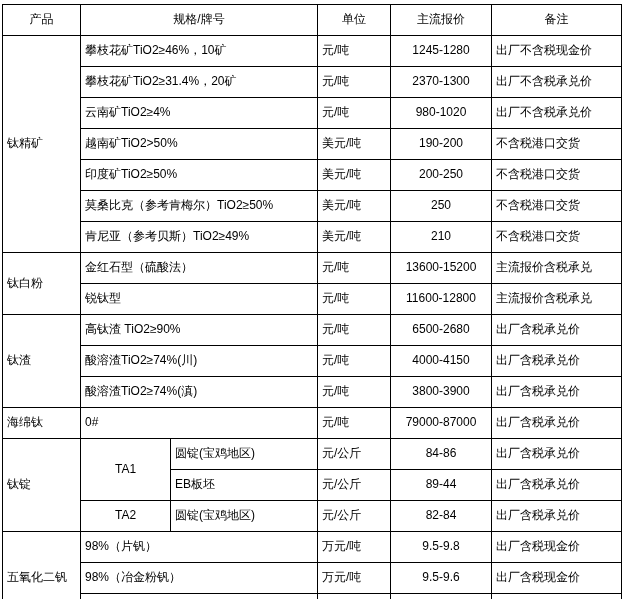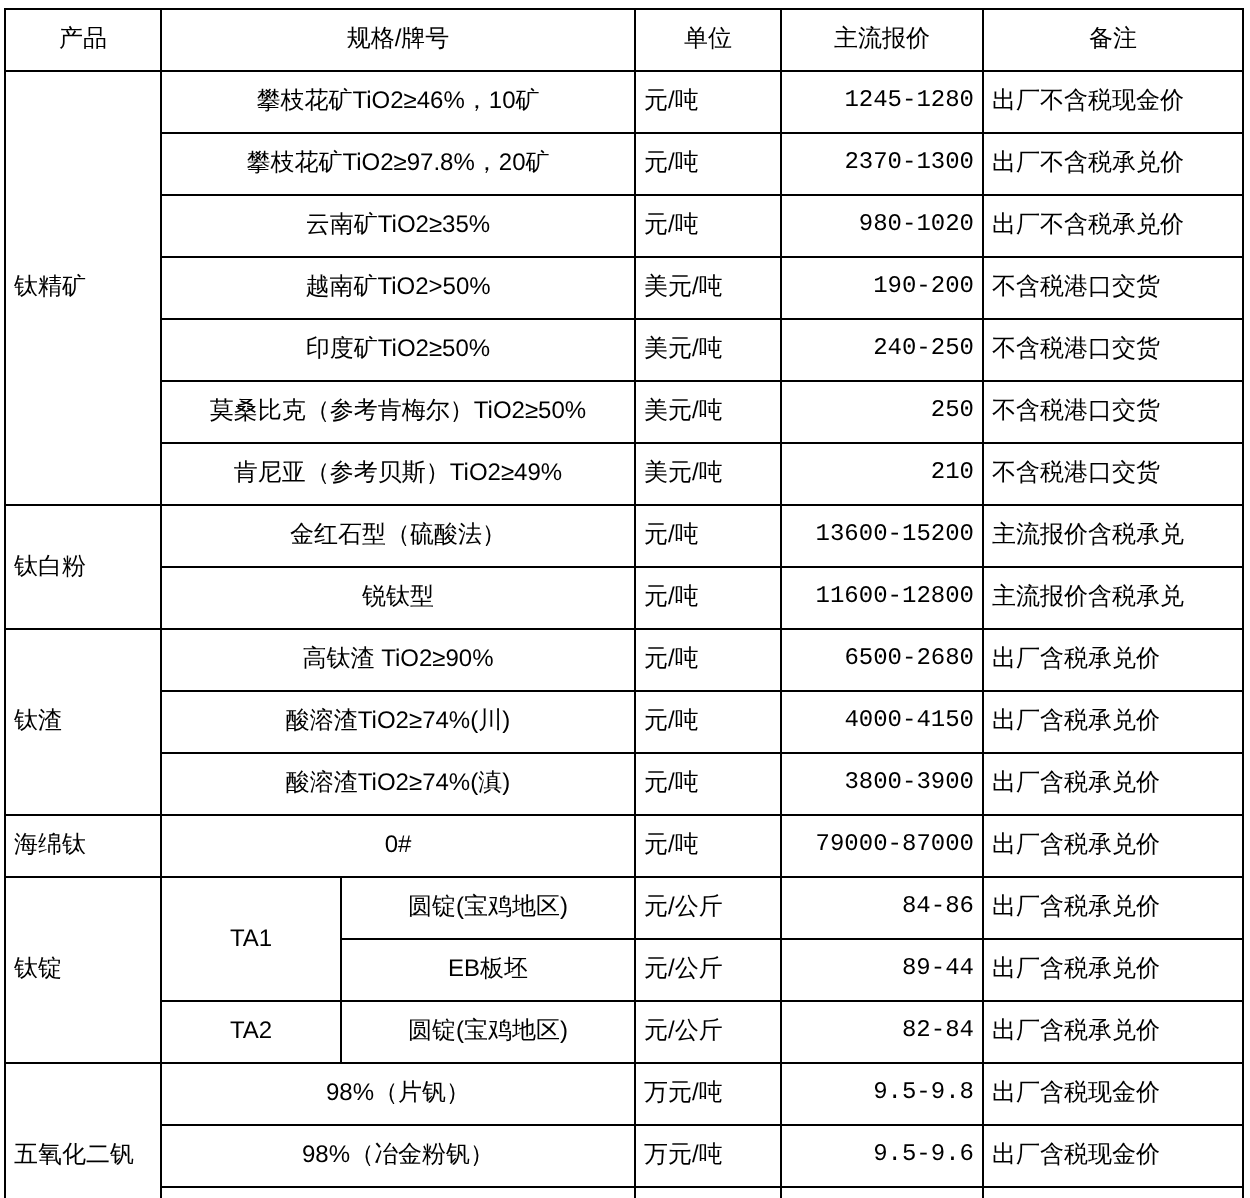--- a/index.html
+++ b/index.html
@@ -39,23 +39,23 @@
     text-align: center;
     font-weight: bold;
     font-size: 13px;
   }
   .c-left { text-align: center; }
   .cat {
     text-align: left;
     font-weight: bold;
     font-size: 13px;
   }
-  .spec { text-align: center; }
+  .spec { text-align: left; }
   .unit { text-align: left; }
-  .price { text-align: right; padding-left: 5px; font-family: Liberation Mono, monospace; }
+  .price { text-align: center; padding-left: 5px; }
   .note { text-align: left; }
   col.c0 { width: 78px; }
   col.c1 { width: 90px; }
   col.c2 { width: 147px; }
   col.c3 { width: 73px; }
   col.c4 { width: 101px; }
   col.c5 { width: 130px; }
 </style>
 </head>
 <body>
@@ -81,41 +81,41 @@
     </thead>
     <tbody id="tbody">
         <tr>
           <td class="cat" rowspan="7">钛精矿</td>
           <td class="spec" colspan="2">攀枝花矿TiO2≥46%，10矿</td>
           <td class="unit">元/吨</td>
           <td class="price">1245-1280</td>
           <td class="note">出厂不含税现金价</td>
         </tr>
         <tr>
-          <td class="spec" colspan="2">攀枝花矿TiO2≥97.8%，20矿</td>
+          <td class="spec" colspan="2">攀枝花矿TiO2≥31.4%，20矿</td>
           <td class="unit">元/吨</td>
           <td class="price">2370-1300</td>
           <td class="note">出厂不含税承兑价</td>
         </tr>
         <tr>
-          <td class="spec" colspan="2">云南矿TiO2≥35%</td>
+          <td class="spec" colspan="2">云南矿TiO2≥4%</td>
           <td class="unit">元/吨</td>
           <td class="price">980-1020</td>
           <td class="note">出厂不含税承兑价</td>
         </tr>
         <tr>
           <td class="spec" colspan="2">越南矿TiO2&gt;50%</td>
           <td class="unit">美元/吨</td>
           <td class="price">190-200</td>
           <td class="note">不含税港口交货</td>
         </tr>
         <tr>
           <td class="spec" colspan="2">印度矿TiO2≥50%</td>
           <td class="unit">美元/吨</td>
-          <td class="price">240-250</td>
+          <td class="price">200-250</td>
           <td class="note">不含税港口交货</td>
         </tr>
         <tr>
           <td class="spec" colspan="2">莫桑比克（参考肯梅尔）TiO2≥50%</td>
           <td class="unit">美元/吨</td>
           <td class="price">250</td>
           <td class="note">不含税港口交货</td>
         </tr>
         <tr>
           <td class="spec" colspan="2">肯尼亚（参考贝斯）TiO2≥49%</td>

